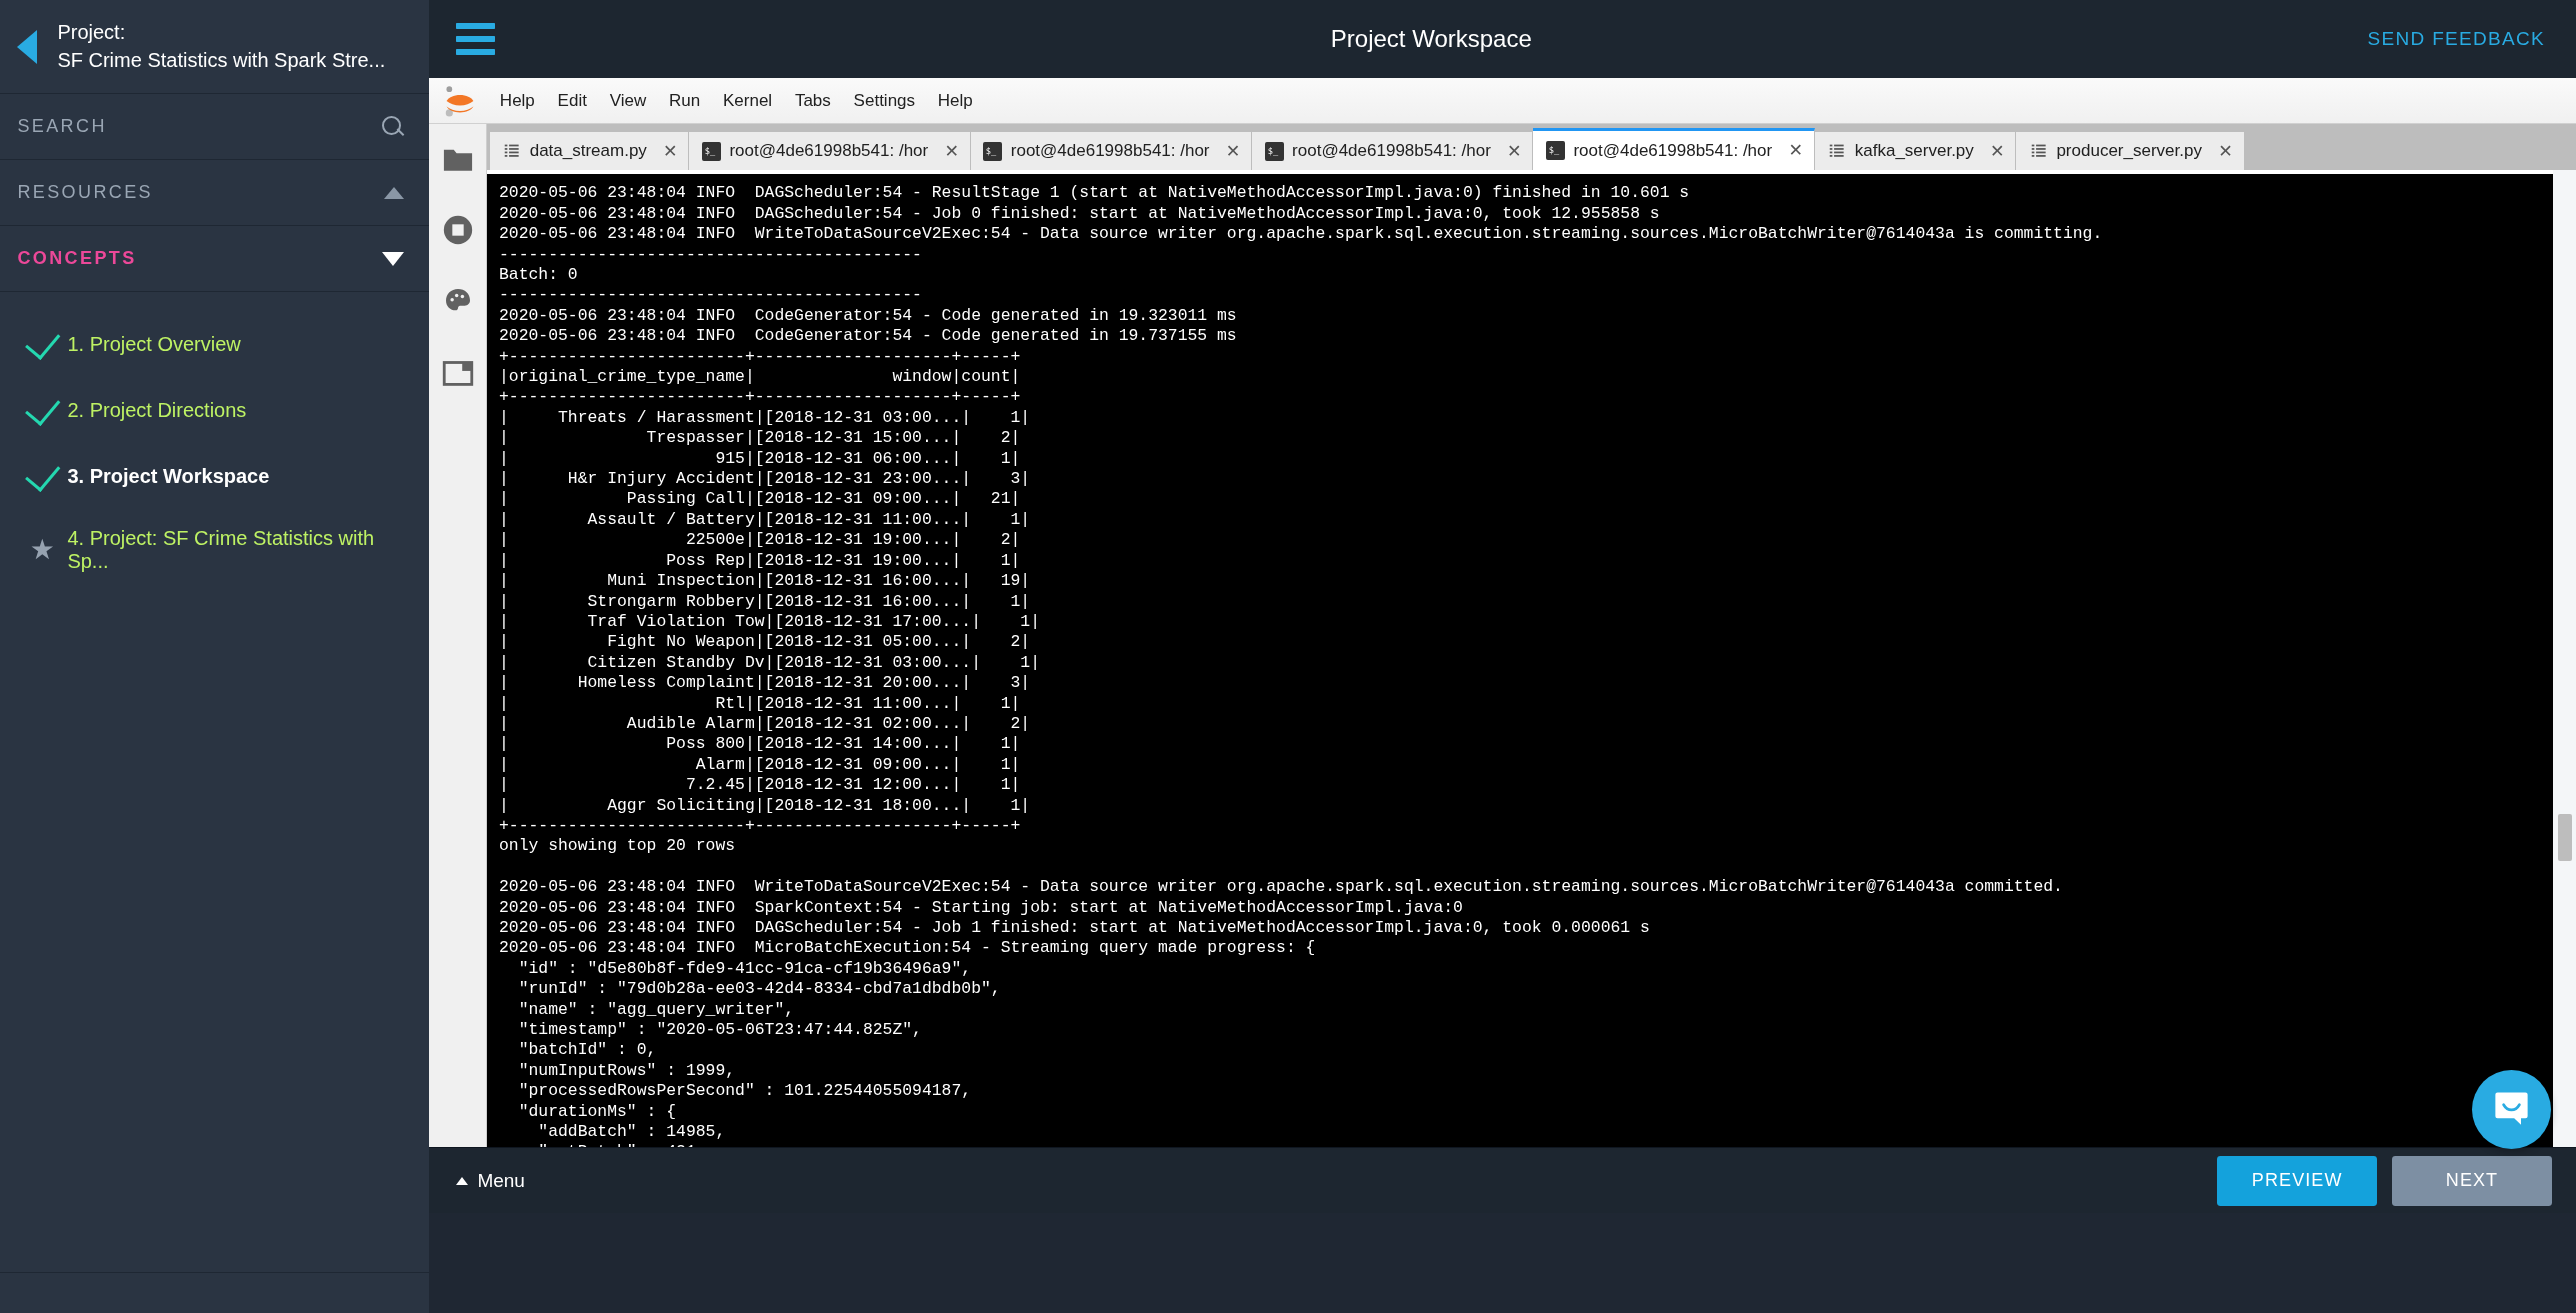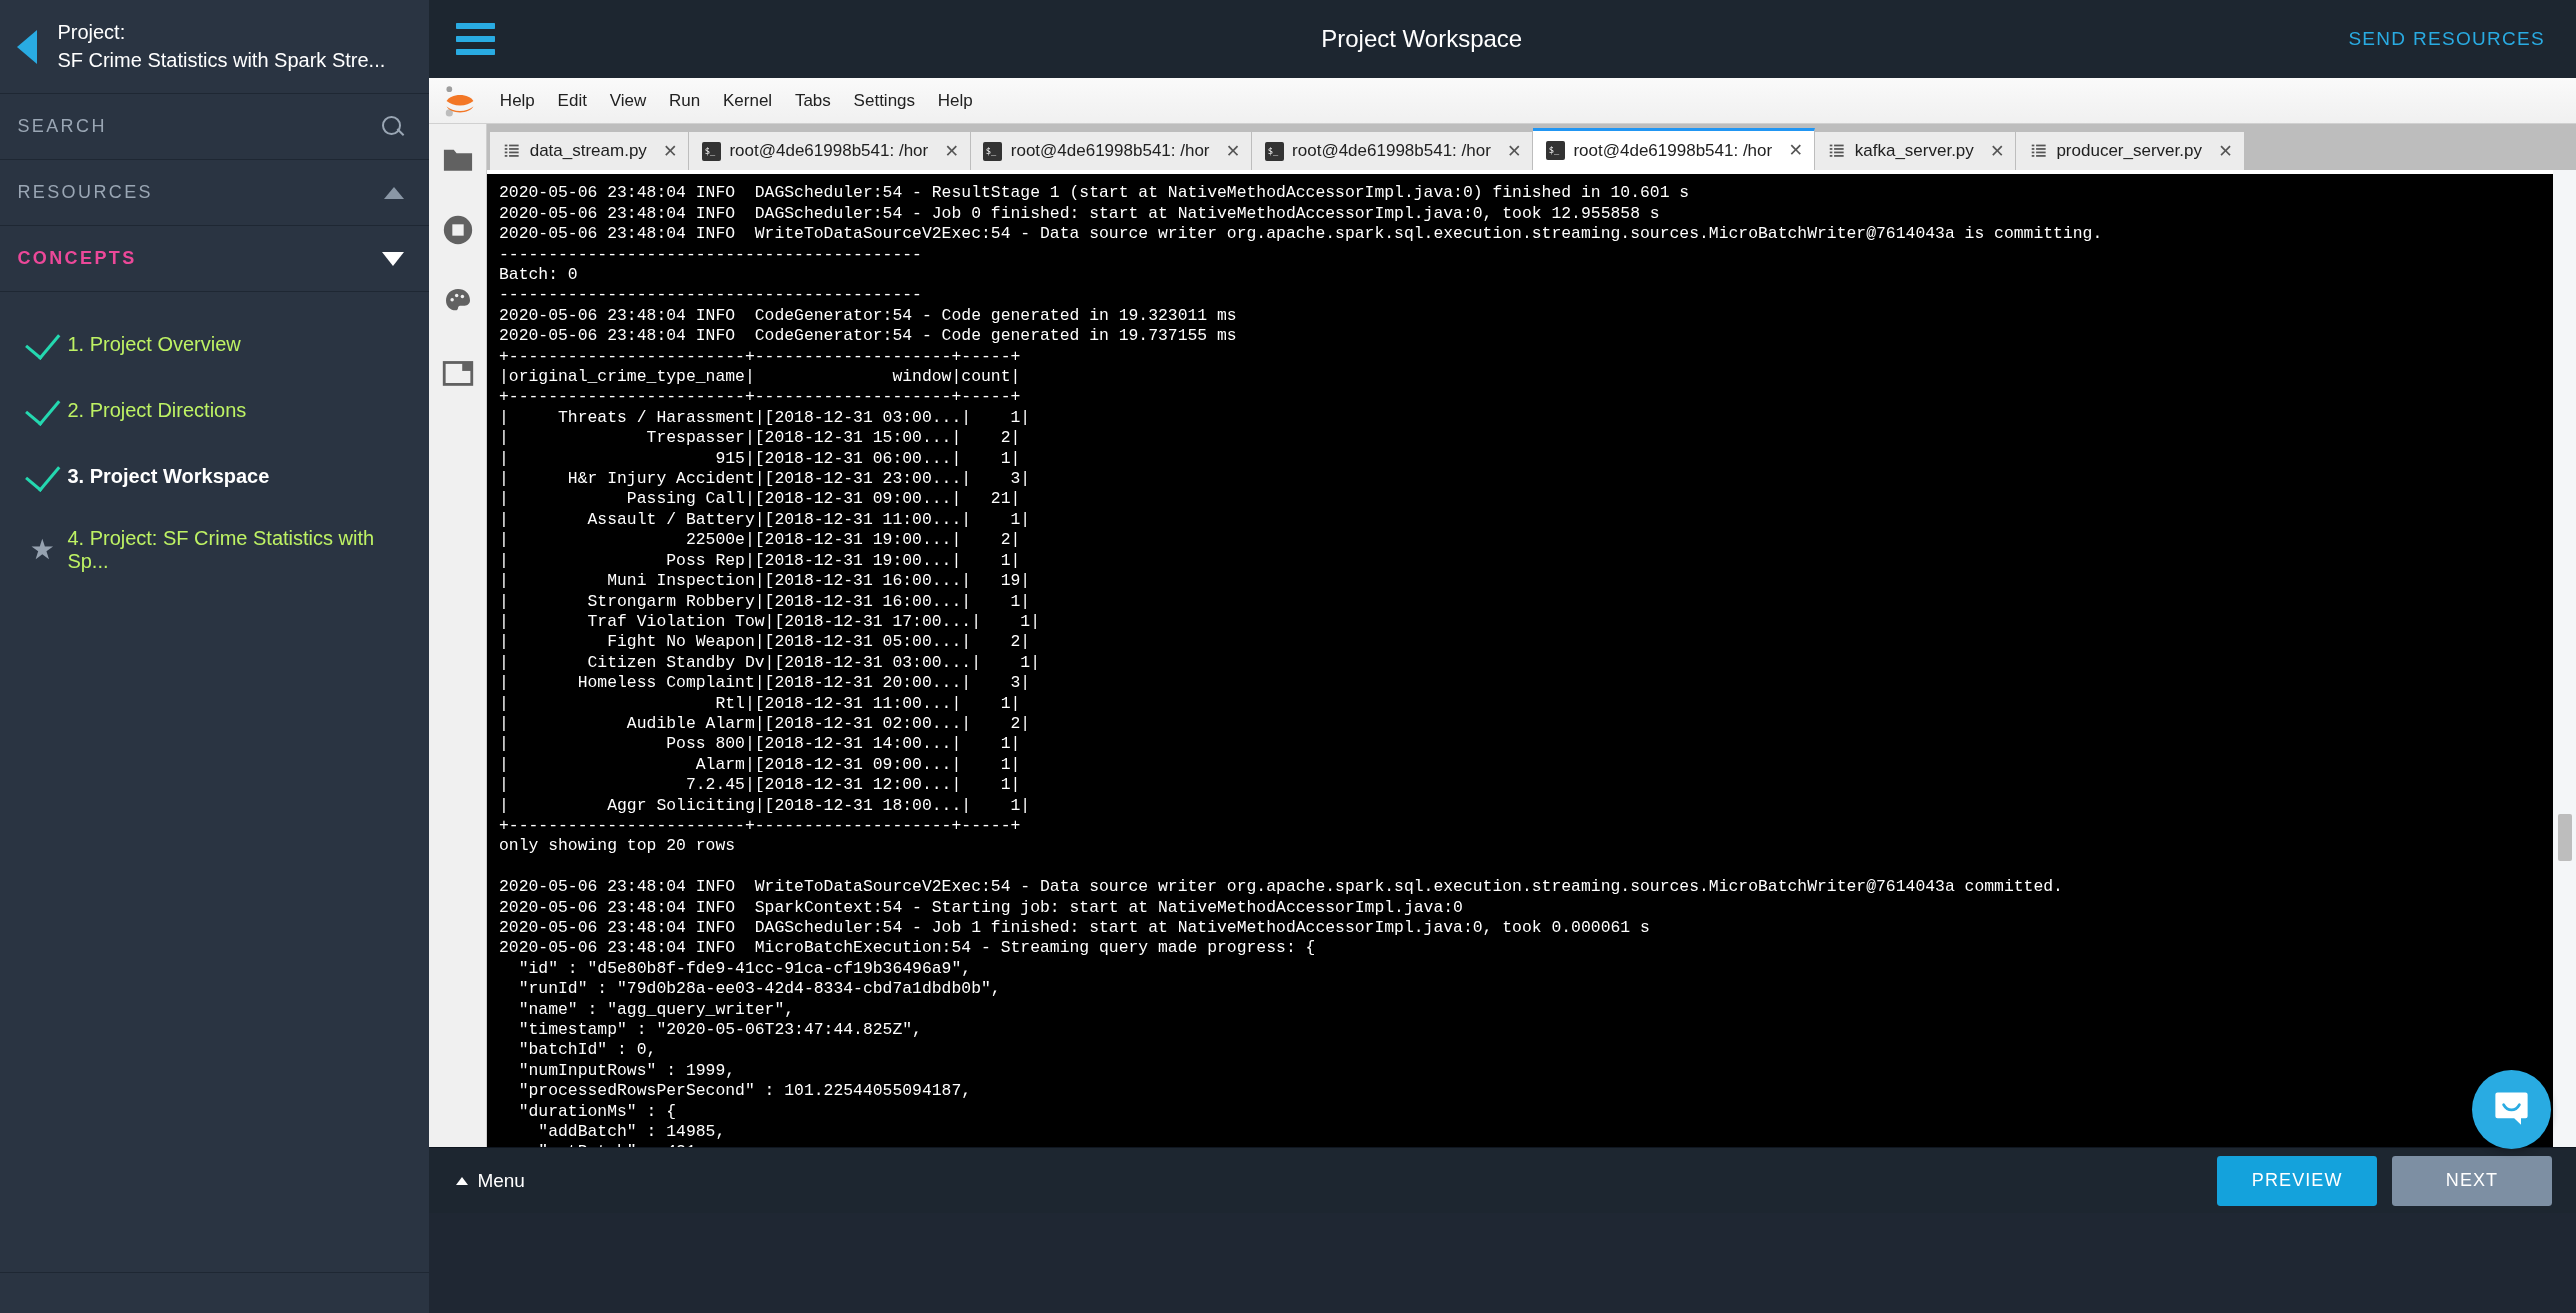--- a/index.html
+++ b/index.html
@@ -236,21 +236,21 @@
 
   <section class="right">
 
     <header class="topbar">
       <div class="hamburger">
         <span></span>
           <span></span>
           <span></span>
       </div>
       <div class="top-title">Project Workspace</div>
-      <div class="feedback">SEND RESOURCES</div>
+      <div class="feedback">SEND FEEDBACK</div>
     </header>
 
     <div class="jl">
 
       <div class="jl-menubar">
         <span class="jl-logo">
           <svg width="38" height="38" viewBox="0 0 32 32">
             <circle cx="7" cy="6" r="2.4" fill="#9e9e9e"></circle>
             <circle cx="7" cy="26" r="3" fill="#bdbdbd"></circle>
             <path d="M16 11c-5.2 0-9.6 2-11.3 5 2.7 2.3 6.8 3.8 11.3 3.8s8.6-1.5 11.3-3.8C25.6 13 21.2 11 16 11z" fill="#F37726"></path>

